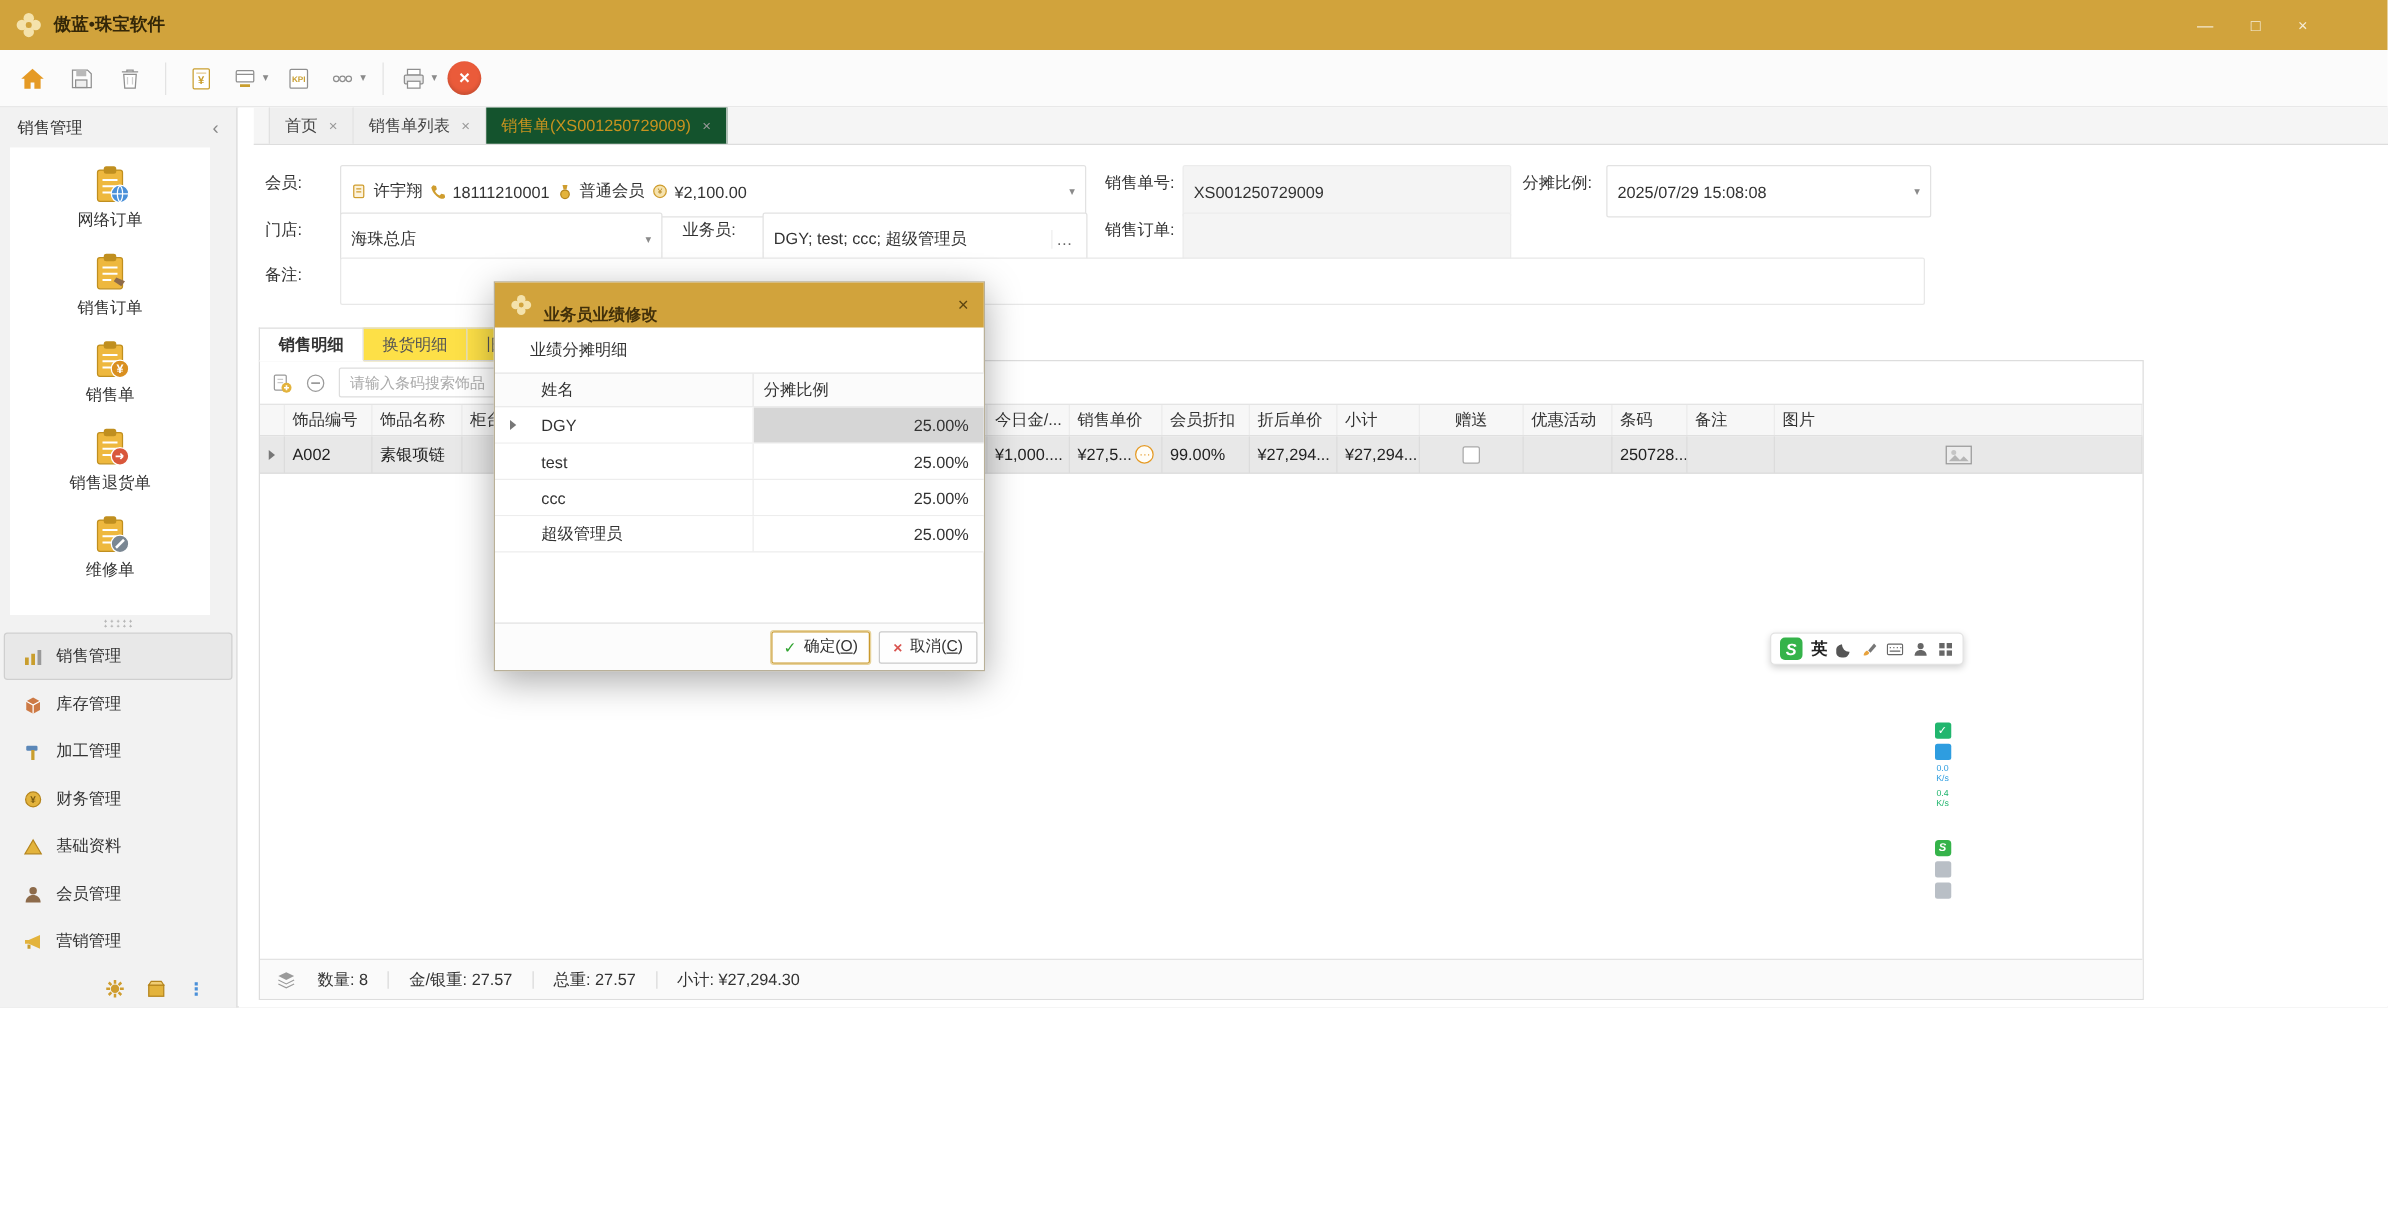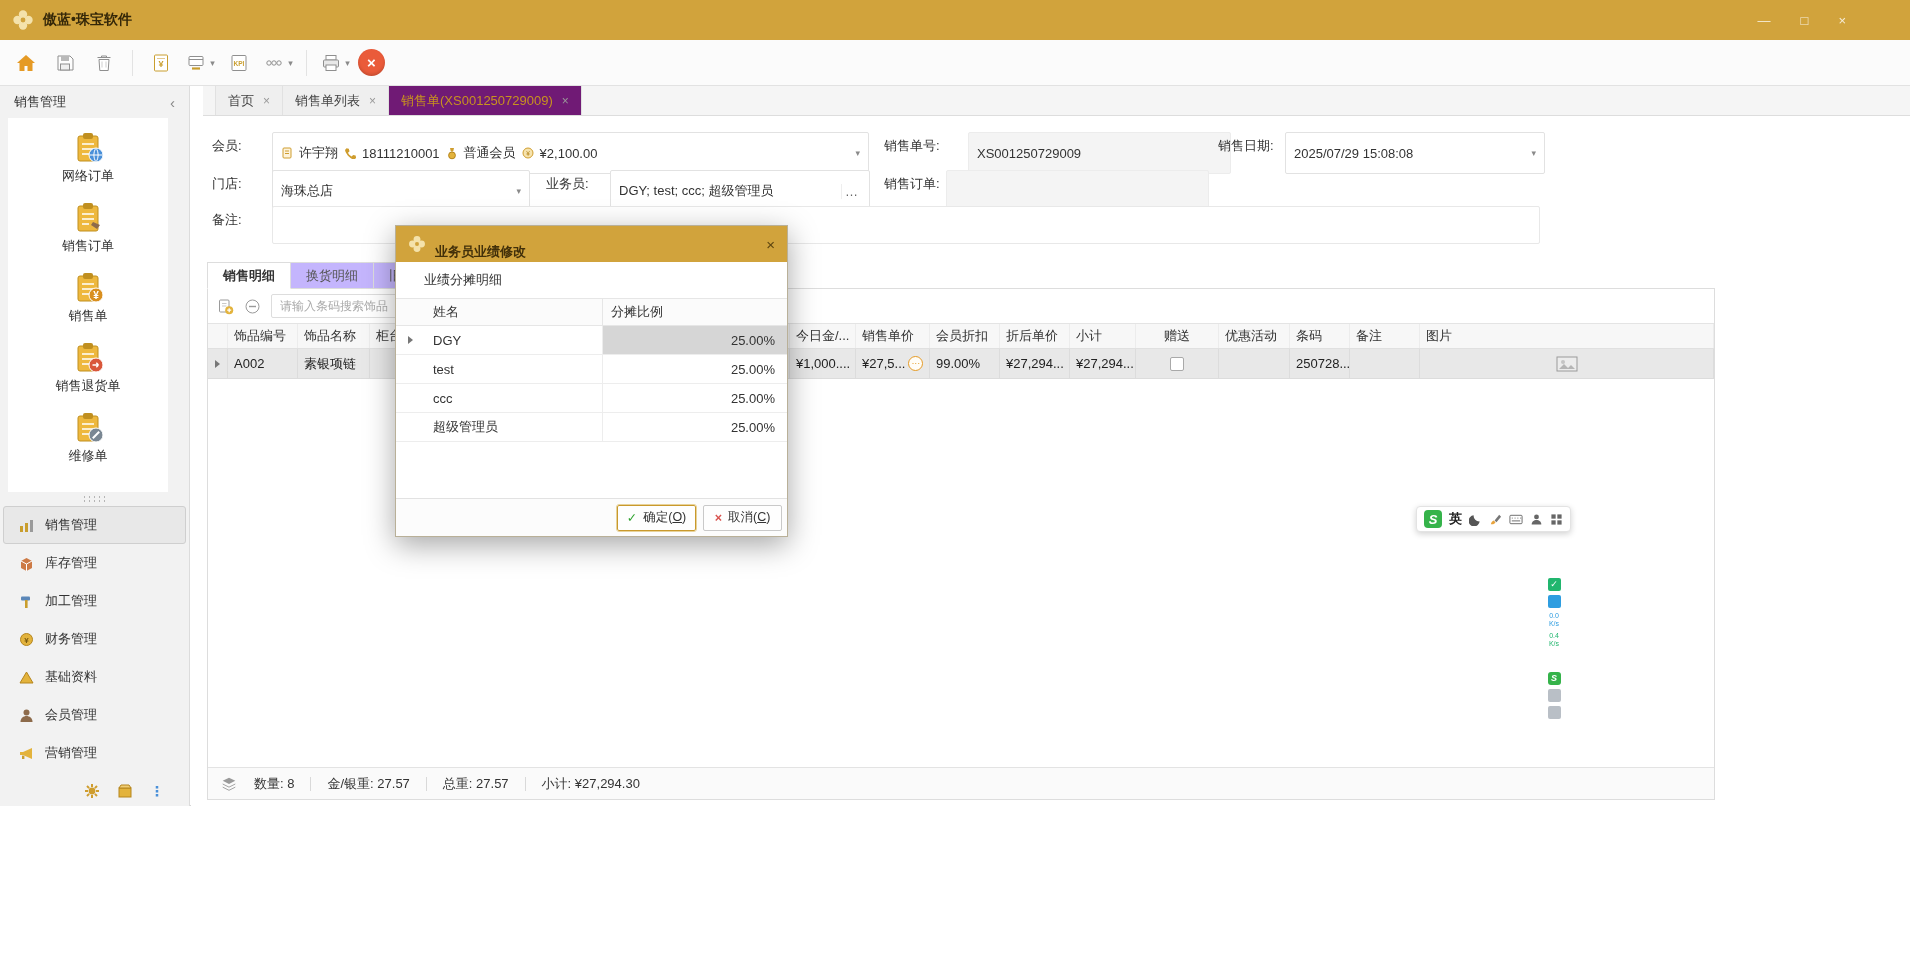--- a/index.html
+++ b/index.html
@@ -34,32 +34,32 @@
   .nav-item { height:38px; display:flex; align-items:center; gap:11px; padding:0 15px; margin:0 3px; border:1px solid transparent; border-radius:3px; color:#333; }
   .nav-item.active { background:#e8e8e8; border-color:#cfcfcf; }
   .side-bottom { position:absolute; bottom:4px; left:0; width:100%; height:22px; display:flex; align-items:center; gap:17px; padding-left:84px; }
   .vdots { color:#4a90d9; font-size:14px; font-weight:bold; letter-spacing:0; }
 
   
   .main { position:absolute; left:191px; top:86px; width:1719px; height:720px; background:#fff; }
   .tabbar { position:absolute; left:12px; top:0; width:100%; height:30px; background:#f5f5f5; border-bottom:1px solid #dddddd; display:flex; align-items:stretch; padding-left:12px; }
   .tab { display:flex; align-items:center; gap:9px; padding:0 12px; border-right:1px solid #e1e1e1; color:#444; background:#efefef; }
   .tab:first-child { border-left:1px solid #e1e1e1; }
-  .tab.active { background:#701a75; color:#c8931f; }
+  .tab.active { background:#14532d; color:#c8931f; }
   .tab .x { color:#999; font-size:12px; }
 
   .flabel { position:absolute; height:28px; line-height:28px; color:#333; }
   .fld { position:absolute; height:42px; border:1px solid #e2e2e2; background:#fff; border-radius:2px; display:flex; align-items:center; padding:0 8px; gap:6px; white-space:nowrap; overflow:hidden; }
   .fld.gray { background:#f4f4f4; border-color:#ececec; }
   .fld .arrow { margin-left:auto; color:#8a8a8a; font-size:9px; }
   .fld .mini { flex:none; }
   .fld .morebtn { margin-left:auto; color:#666; padding:0 3px; border-left:1px solid #eee; }
 
   .dtabs { position:absolute; left:16px; top:176px; display:flex; z-index:2; }
-  .dtab { height:27px; padding:0 15px; display:flex; align-items:center; background:#c4b5fd; border:1px solid #ddd; border-left:none; color:#555; }
+  .dtab { height:27px; padding:0 15px; display:flex; align-items:center; background:#fde047; border:1px solid #ddd; border-left:none; color:#555; }
   .dtab:first-child { border-left:1px solid #ddd; }
   .dtab.active { background:#fff; color:#333; font-weight:bold; border-bottom-color:#fff; }
 
   .panel { position:absolute; left:16px; top:202px; width:1508px; height:512px; border:1px solid #ddd; background:#fff; }
   .gtoolbar { height:34px; display:flex; align-items:center; padding-left:9px; gap:10px; }
   .gsearch { width:180px; height:24px; border:1px solid #ddd; border-radius:2px; padding:0 8px; font-size:12px; color:#333; background:#fff; font-family:inherit; }
   .gsearch::placeholder { color:#aaa; }
   .ghead { height:26px; display:flex; background:#f7f7f7; border-top:1px solid #e4e4e4; border-bottom:1px solid #e0e0e0; }
   .gh { padding:0 6px; display:flex; align-items:center; border-right:1px solid #ececec; overflow:hidden; white-space:nowrap; color:#333; }
   .grow { height:30px; display:flex; background:#e8e8e8; border-bottom:1px solid #dcdcdc; }
@@ -351,24 +351,24 @@
         </svg>
       <span>普通会员</span>
       <svg class="mini" width="12" height="12" viewBox="0 0 12 12">
           <circle cx="6" cy="6" r="5" fill="#f6e3ae" stroke="#cf9d2e"></circle>
           <text x="6" y="8.6" font-size="6.5" text-anchor="middle" fill="#b5851d">¥</text>
         </svg>
       <span>¥2,100.00</span>
       <span class="arrow">▾</span>
     </div>
     <div class="flabel" style="left:693px; top:46px;">销售单号:</div>
-    <div class="fld gray" style="left:755px; top:46px; width:263px;margin-left:22px;">
+    <div class="fld gray" style="left:755px; top:46px; width:263px;">
       <span>XS001250729009</span>
     </div>
-    <div class="flabel" style="left:1027px; top:46px;">销售日期:</div>
+    <div class="flabel" style="left:1027px; top:46px;">分摊比例:</div>
     <div class="fld" style="left:1094px; top:46px; width:260px;">
       <span>2025/07/29 15:08:08</span>
       <span class="arrow">▾</span>
     </div>
 
     <div class="flabel" style="left:21px; top:84px;">门店:</div>
     <div class="fld" style="left:81px; top:84px; width:258px;">
       <span>海珠总店</span>
       <span class="arrow">▾</span>
     </div>

